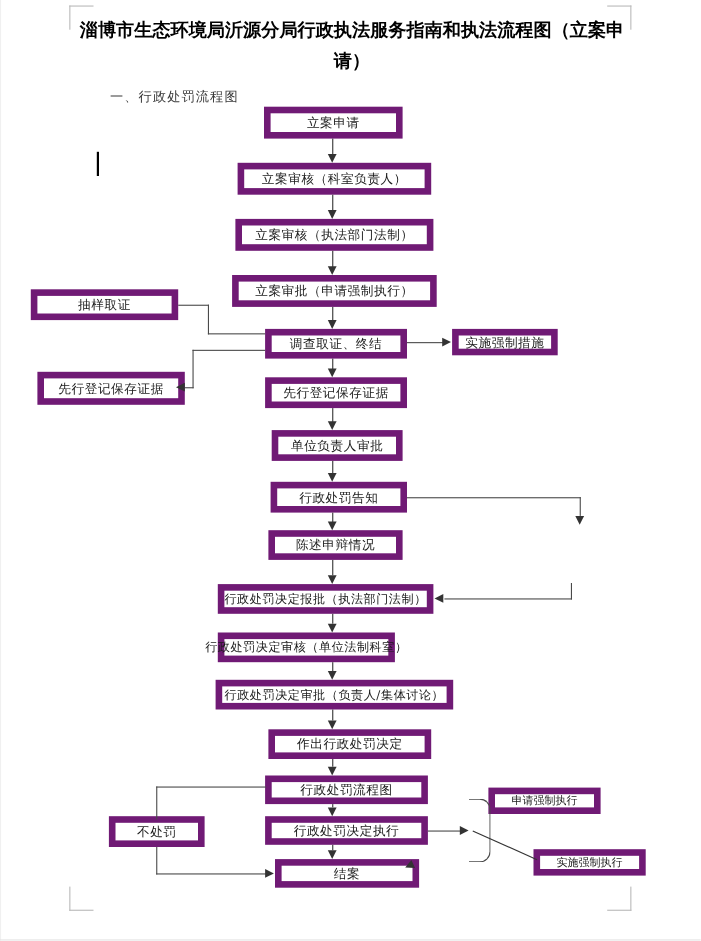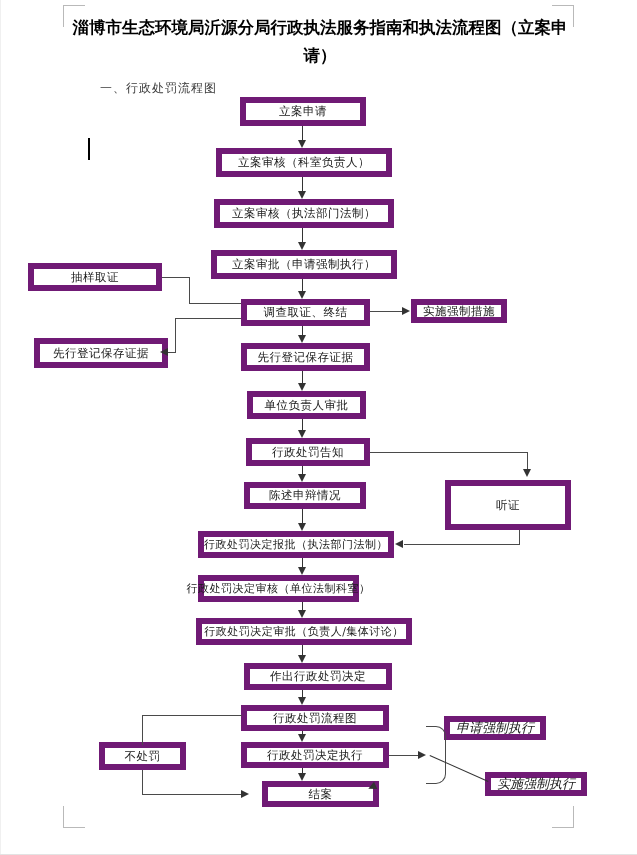--- a/index.html
+++ b/index.html
@@ -54,21 +54,21 @@
     box-sizing:border-box;
     display:flex;align-items:center;justify-content:center;
     font-family:"DejaVu Serif","Liberation Serif",serif;
     font-size:11.5px;
     color:#1a1a1a;
     letter-spacing:0.5px;
     white-space:nowrap;
     text-align:center;
   }
   .node.small{font-size:11px;}
-  .node.tiny{font-size:13px;letter-spacing:0px;font-style:italic;}
+  .node.tiny{font-size:10px;letter-spacing:0px;}
 
   
   .ln{position:absolute;background:#4a4a4a;}
   .ln.h{height:1.4px;}
   .ln.v{width:1.4px;}
   .ln.dark{background:#333;}
   .arw{position:absolute;width:0;height:0;}
   .arw.down{border-left:4.5px solid transparent;border-right:4.5px solid transparent;border-top:8px solid #333;}
   .arw.right{border-top:4.5px solid transparent;border-bottom:4.5px solid transparent;border-left:8px solid #333;}
   .arw.left{border-top:4.5px solid transparent;border-bottom:4.5px solid transparent;border-right:8px solid #333;}
@@ -112,26 +112,25 @@
   <div class="node" style="left:241px;top:343px;width:129px;height:28px;">先行登记保存证据</div>
   <div class="node" style="left:247px;top:391px;width:119px;height:28px;">单位负责人审批</div>
   <div class="node" style="left:246px;top:438px;width:124px;height:28px;">行政处罚告知</div>
   <div class="node" style="left:244px;top:482px;width:122px;height:27px;">陈述申辩情况</div>
   <div class="node small" style="left:198px;top:531px;width:196px;height:27px;">行政处罚决定报批（执法部门法制）</div>
   <div class="node small" style="left:198px;top:575px;width:161px;height:27px;">行政处罚决定审核（单位法制科室）</div>
   <div class="node small" style="left:196px;top:618px;width:216px;height:27px;">行政处罚决定审批（负责人/集体讨论）</div>
   <div class="node" style="left:244px;top:663px;width:148px;height:27px;font-family:Liberation Mono, monospace;">作出行政处罚决定</div>
   <div class="node" style="left:241px;top:705px;width:148px;height:26px;">行政处罚流程图</div>
   <div class="node" style="left:241px;top:742px;width:148px;height:26px;">行政处罚决定执行</div>
-  <div class="node" style="left:262px;top:781px;width:117px;height:26px;">结案</div>
+  <div class="node" style="left:250px;top:781px;width:131px;height:26px;">结案</div>
 
   <div class="node" style="left:28px;top:263px;width:134px;height:28px;">抽样取证</div>
   <div class="node" style="left:34px;top:338px;width:134px;height:30px;font-family:Liberation Mono, monospace;">先行登记保存证据</div>
   <div class="node" style="left:411px;top:299px;width:96px;height:24px;">实施强制措施</div>
-  <div class="node" style="left:445px;top:480px;width:126px;height:50px;">听证</div>
   <div class="node" style="left:99px;top:742px;width:87px;height:28px;">不处罚</div>
   <div class="node tiny" style="left:444px;top:716px;width:102px;height:24px;">申请强制执行</div>
   <div class="node tiny" style="left:444px;top:772px;width:102px;height:24px;margin-left:41px;">实施强制执行</div>
 
   <div class="ln v dark" style="left:302px;top:126px;height:15px;"></div>
   <div class="arw down" style="left:298px;top:140px;"></div>
 
   <div class="ln v dark" style="left:302px;top:177px;height:15px;"></div>
   <div class="arw down" style="left:298px;top:191px;"></div>
 

